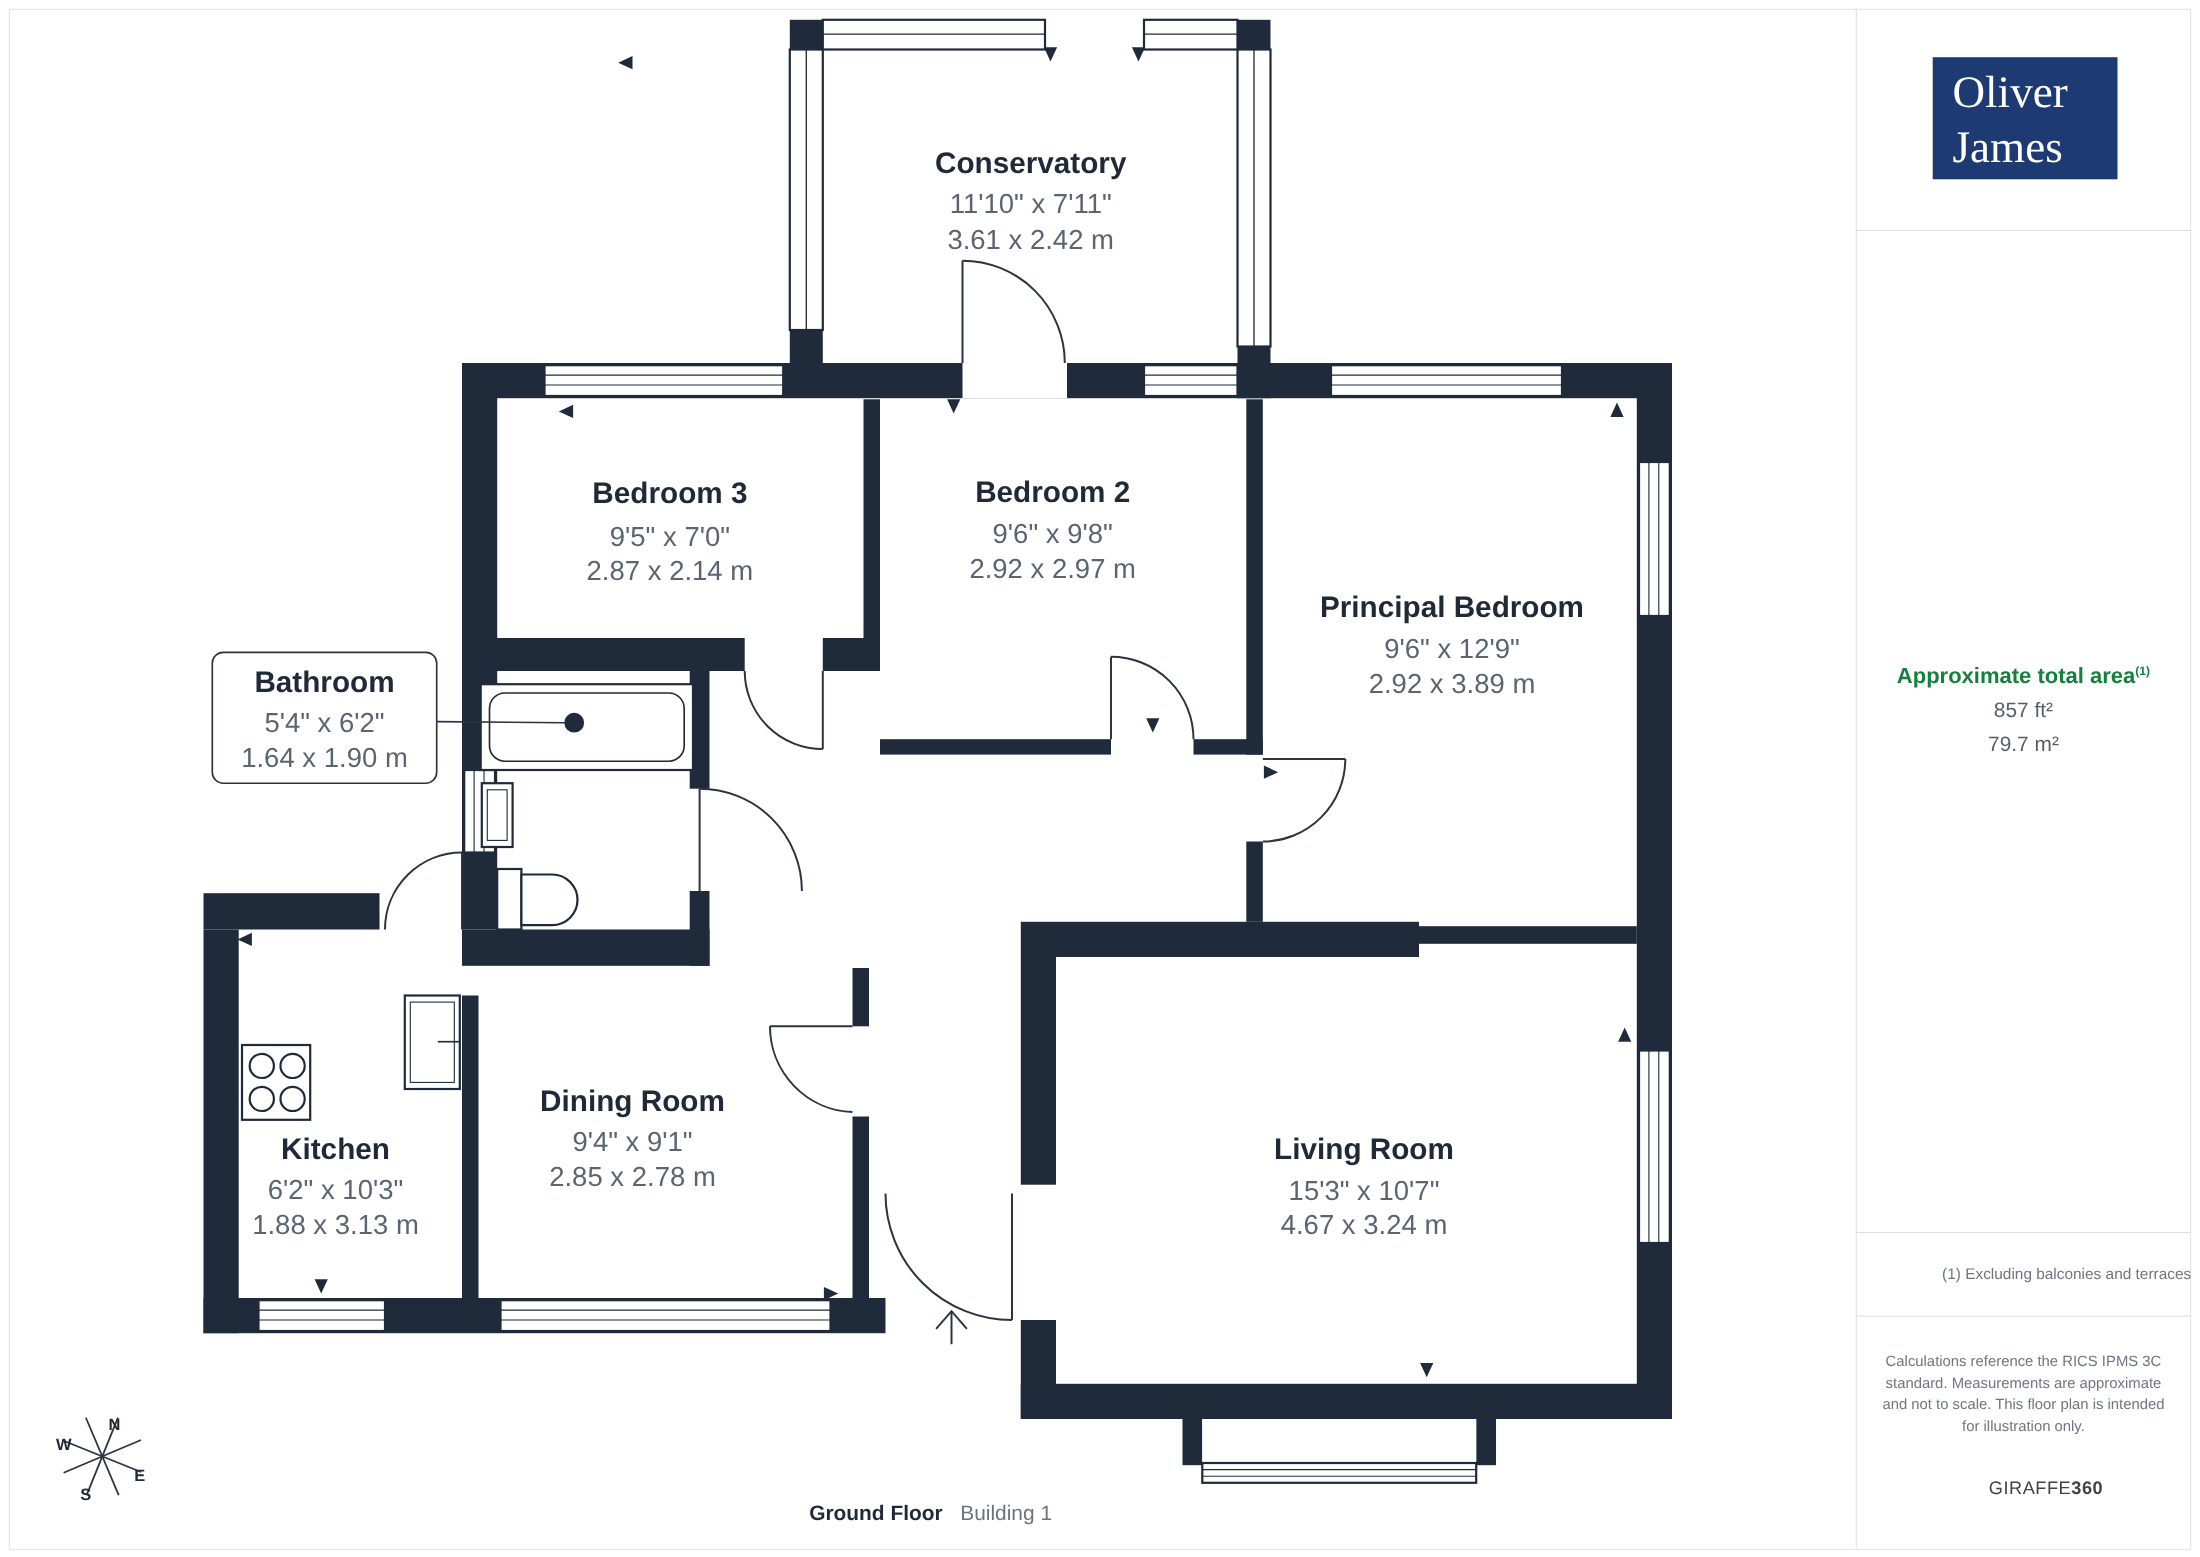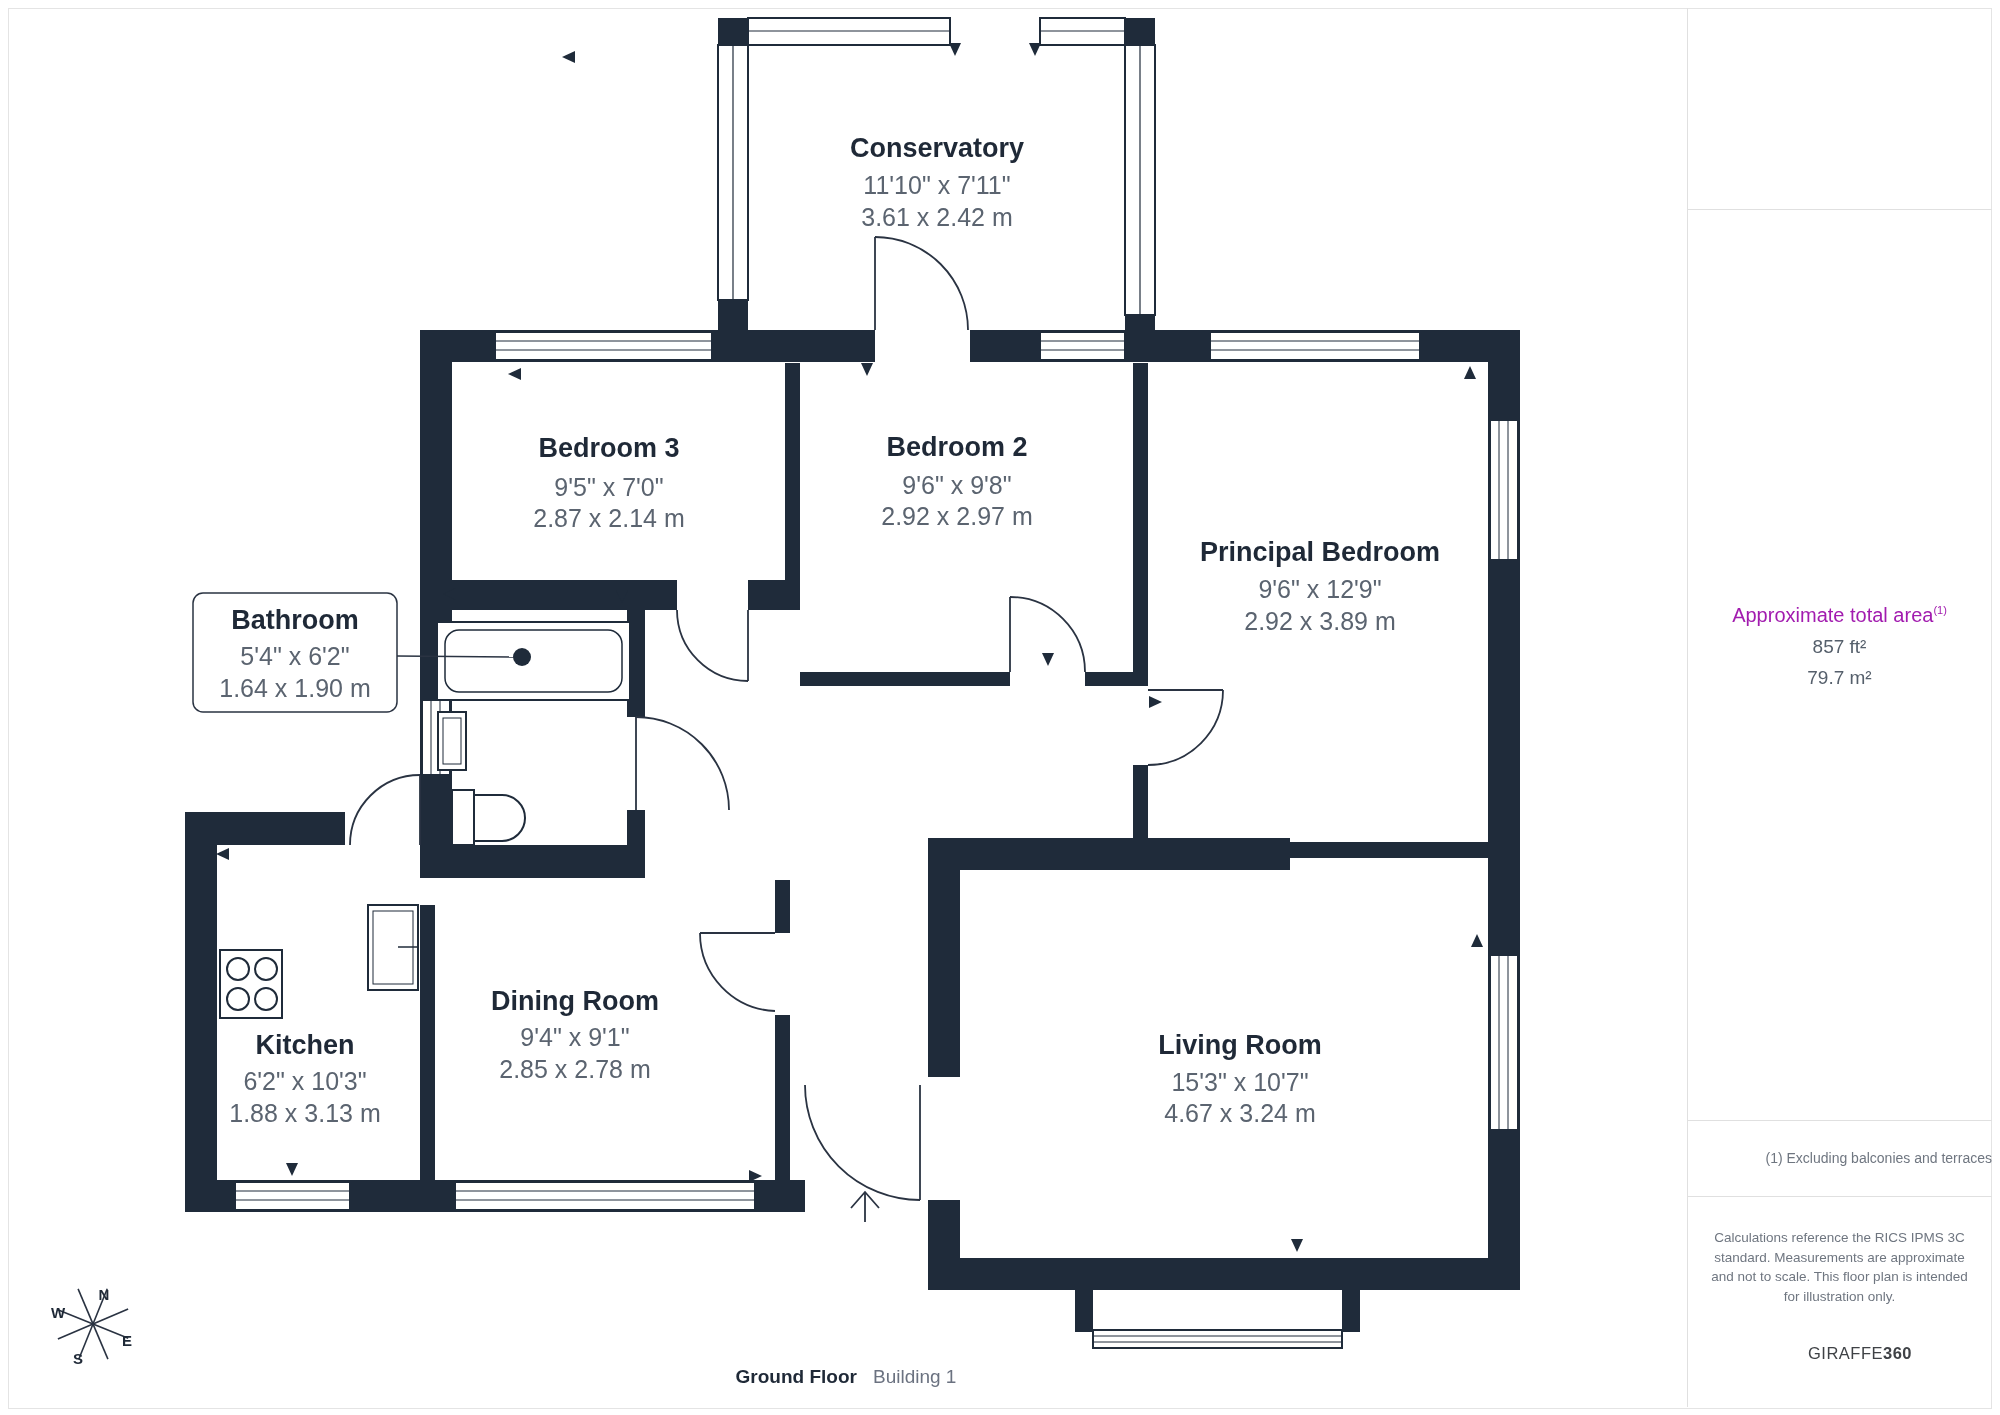--- a/index.html
+++ b/index.html
@@ -9,21 +9,21 @@
         border:1px solid #e4e4e4;pointer-events:none;}
   .plan-svg{position:absolute;left:0;top:0;}
 
   
   .sidebar-vline{position:absolute;left:1687px;top:8px;height:1399px;width:0;border-left:1px solid #e0e0e0;}
   .sidebar-hline{position:absolute;left:1688px;width:304px;height:0;border-top:1px solid #e0e0e0;}
   .logo{position:absolute;left:1757px;top:52px;width:168px;height:111px;background:#1e3a72;
         color:#ffffff;font-family:"Liberation Serif",serif;font-size:41px;line-height:50px;
         padding-top:6px;padding-left:18px;box-sizing:border-box;}
   .area-block{position:absolute;left:1687px;top:604px;width:305px;text-align:center;}
-  .area-title{font-size:20px;font-weight:400;color:#a21caf;}
+  .area-title{font-size:20px;font-weight:700;color:#15803d;}
   .area-title sup{font-size:11px;}
   .area-val{font-size:19px;color:#555f6b;margin-top:9px;}
   .note1{position:absolute;left:1687px;top:1150px;width:305px;text-align:right;
         font-size:14px;color:#6f7680;}
   .note2{position:absolute;left:1702px;top:1228px;width:275px;text-align:center;
         font-size:13.5px;line-height:19.5px;color:#6f7680;}
   .giraffe{position:absolute;left:1687px;top:1344px;width:346px;text-align:center;
         font-size:16.5px;letter-spacing:.5px;color:#3f4246;}
   .giraffe b{font-weight:700;}
 
@@ -252,20 +252,24 @@
       <text class="t-compass" x="127" y="1346" text-anchor="middle">E</text>
       <text class="t-compass" x="78" y="1364" text-anchor="middle">S</text>
     </g>
   </svg>
 
   <div class="sidebar-vline"></div>
   <div class="sidebar-hline" style="top:209px;"></div>
   <div class="sidebar-hline" style="top:1120px;"></div>
   <div class="sidebar-hline" style="top:1196px;"></div>
 
+  <div class="logo">
+    <div>Oliver</div>
+    <div>James</div>
+  </div>
 
   <div class="area-block">
     <div class="area-title"><span>Approximate total area</span><sup>(1)</sup></div>
     <div class="area-val">857 ft²</div>
     <div class="area-val">79.7 m²</div>
   </div>
 
   <div class="note1">(1) Excluding balconies and terraces</div>
   <div class="note2">Calculations reference the RICS IPMS 3C standard. Measurements are approximate and not to scale. This floor plan is intended for illustration only.</div>
   <div class="giraffe"><span>GIRAFFE</span><b>360</b></div>

